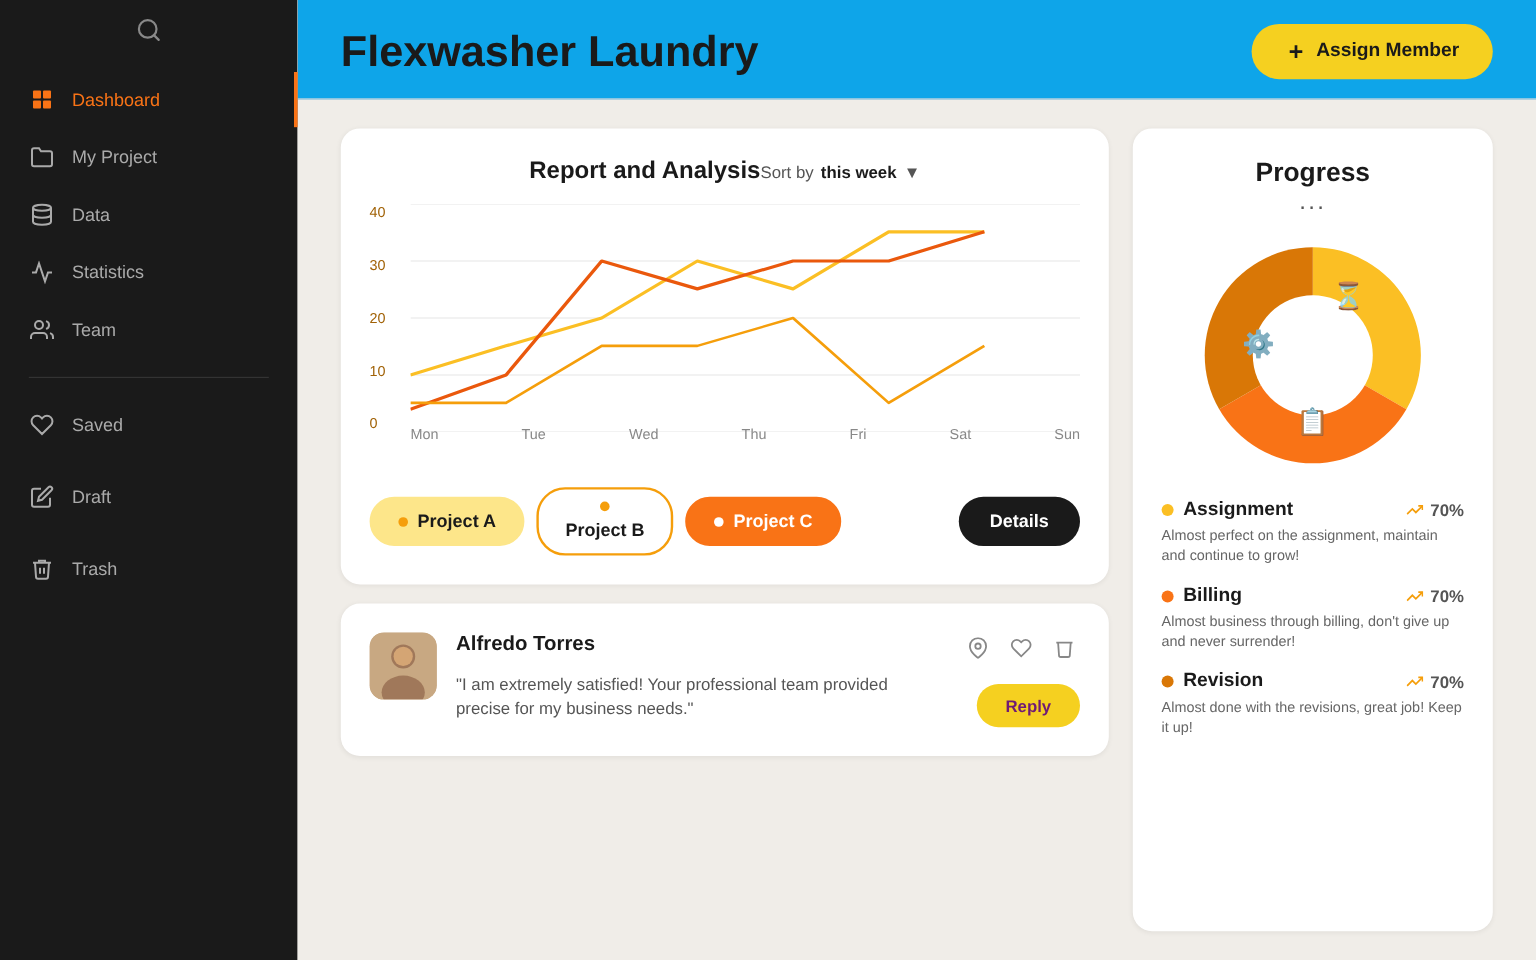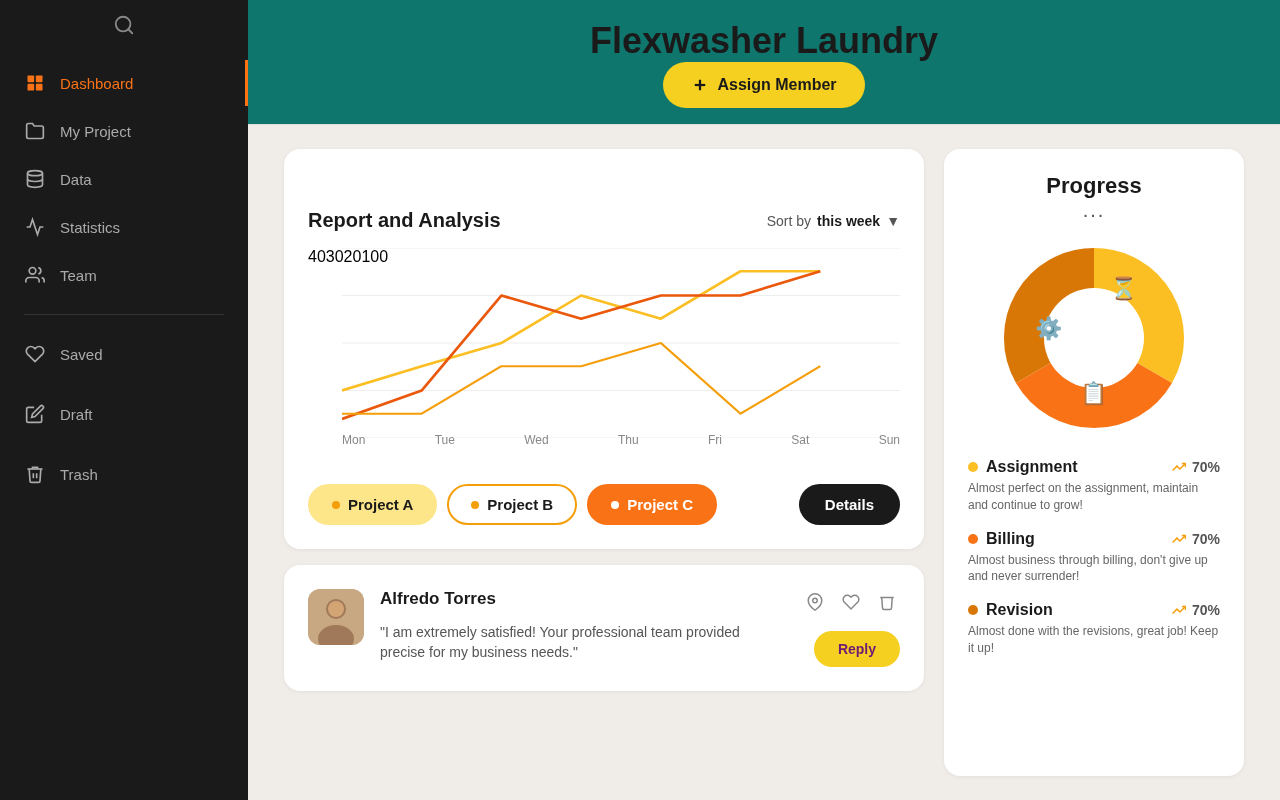--- a/index.html
+++ b/index.html
@@ -52,22 +52,21 @@
       flex-direction: column;
       background: #f0ede8;
       overflow: hidden;
     }
     .header {
       display: flex;
       align-items: center;
       justify-content: space-between;
       padding: 20px 36px 16px;
       border-bottom: 1px solid #ddd;
-      background: #0f766e;
-      flex-direction: column;
+      background: #0ea5e9;
     }
     .header-title {
       font-size: 36px;
       font-weight: 800;
       color: #1a1a1a;
     }
     .assign-btn {
       background: #f5d020;
       border: none;
       border-radius: 28px;
@@ -100,24 +99,23 @@
 
     
     .card {
       background: #fff;
       border-radius: 16px;
       padding: 24px;
       box-shadow: 0 1px 4px rgba(0,0,0,0.06);
     }
     .chart-header {
       display: flex;
-      justify-content: space-between;
+      justify-content: center;
       align-items: center;
       margin-bottom: 16px;
-      margin-top: 36px;
     }
     .chart-title {
       font-size: 20px;
       font-weight: 700;
       color: #1a1a1a;
     }
     .sort-btn {
       background: none;
       border: none;
       cursor: pointer;
@@ -137,24 +135,24 @@
       width: 100%;
       height: 220px;
       position: relative;
     }
     .chart-labels-y {
       position: absolute;
       left: 0;
       top: 0;
       bottom: 30px;
       display: flex;
-      flex-direction: row;
+      flex-direction: column;
       justify-content: space-between;
-      font-size: 16px;
-      color: #000000;
+      font-size: 12px;
+      color: #a16207;
       width: 28px;
     }
     .chart-inner {
       position: absolute;
       left: 34px;
       right: 0;
       top: 0;
       bottom: 30px;
     }
     .chart-labels-x {
@@ -182,21 +180,21 @@
       padding: 10px 22px;
       font-size: 15px;
       font-weight: 700;
       cursor: pointer;
       display: flex;
       align-items: center;
       gap: 8px;
       border: 2px solid transparent;
     }
     .proj-btn.a { background: #fde68a; border-color: #fde68a; color: #1a1a1a; }
-    .proj-btn.b { background: #fff; border-color: #f59e0b; color: #1a1a1a; }
+    .proj-btn.b { background: #fff; border-color: #f59e0b; color: #1a1a1a; flex-direction: column; }
     .proj-btn.c { background: #f97316; border-color: #f97316; color: #fff; }
     .proj-dot { width: 8px; height: 8px; border-radius: 50%; }
     .dot-a { background: #f59e0b; }
     .dot-b { background: #f59e0b; }
     .dot-c { background: #fff; }
     .details-btn {
       background: #1a1a1a;
       color: #fff;
       border: none;
       border-radius: 24px;

